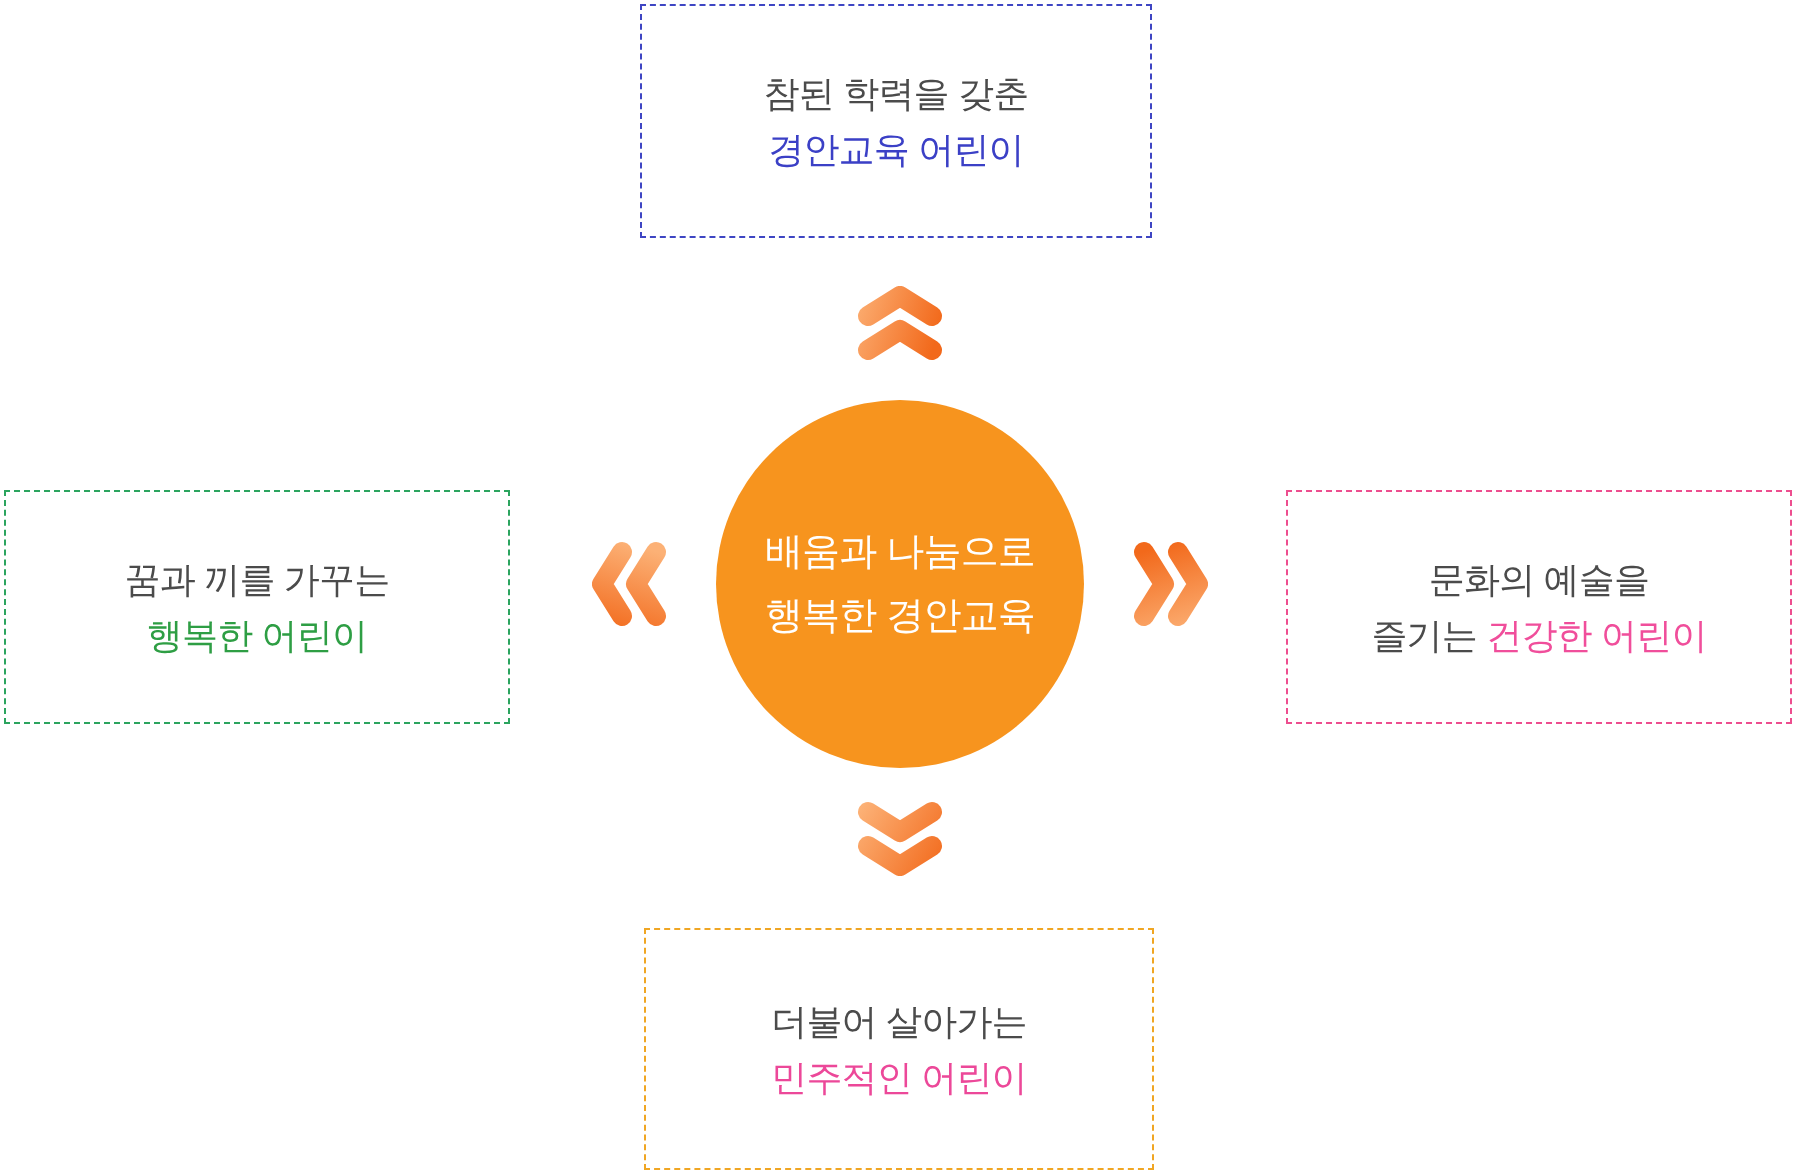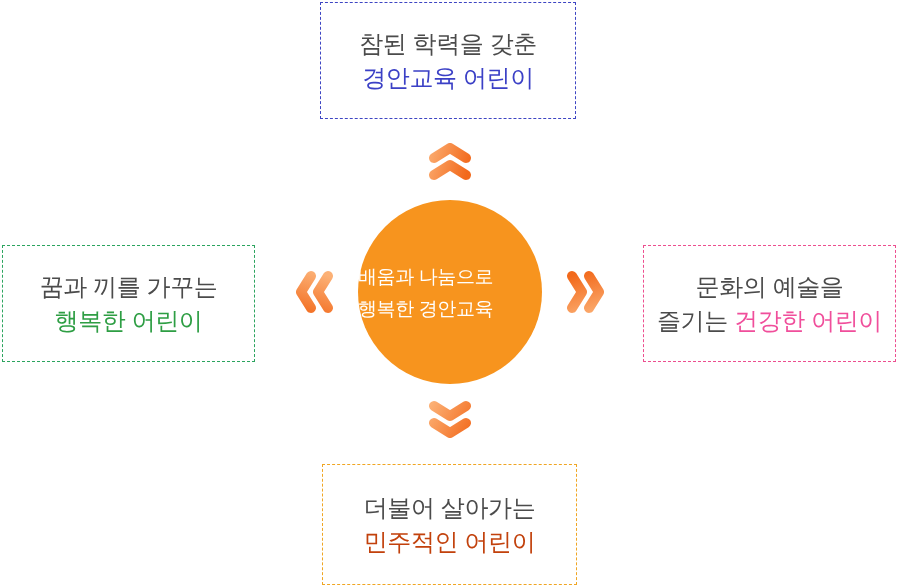--- a/index.html
+++ b/index.html
@@ -15,46 +15,46 @@
   .goal-box {
     position: absolute;
     box-sizing: border-box;
     background: #ffffff;
     display: flex;
     flex-direction: column;
     align-items: center;
     justify-content: center;
     gap: 10px;
     text-align: center;
-    font-size: 24px;
+    font-size: 18px;
     font-weight: 500;
     letter-spacing: -0.4px;
     line-height: 1;
   }
   .goal-box .line1 { color: #4B4B4B; }
   .box-top    { left: 320px; top: 2px;   width: 256px; height: 117px; border: 1px dashed #3E45C3; }
   .box-left   { left: 2px;   top: 245px; width: 253px; height: 117px; border: 1px dashed #2BA45E; }
   .box-right  { left: 643px; top: 245px; width: 253px; height: 117px; border: 1px dashed #ED4E8F; }
   .box-bottom { left: 322px; top: 464px; width: 255px; height: 121px; border: 1px dashed #F0A623; }
   .box-top    .line2 { color: #3B40C6; }
   .box-left   .line2 { color: #2E9E44; }
-  .box-bottom .line2 { color: #c2410c; }
+  .box-bottom .line2 { color: #ec4899; }
   .box-right  .line2 .prefix    { color: #4B4B4B; }
   .box-right  .line2 .highlight { color: #F04E9B; }
 
   
   .center-circle {
     position: absolute;
     left: 358px; top: 200px;
     width: 184px; height: 184px;
     border-radius: 50%;
     background: #F7941E;
     display: flex;
     flex-direction: column;
-    align-items: flex-start;
+    align-items: center;
     justify-content: center;
     gap: 13px;
     color: #ffffff;
     font-size: 19px;
     font-weight: 500;
     letter-spacing: -0.4px;
     line-height: 1;
     text-align: center;
   }
 

